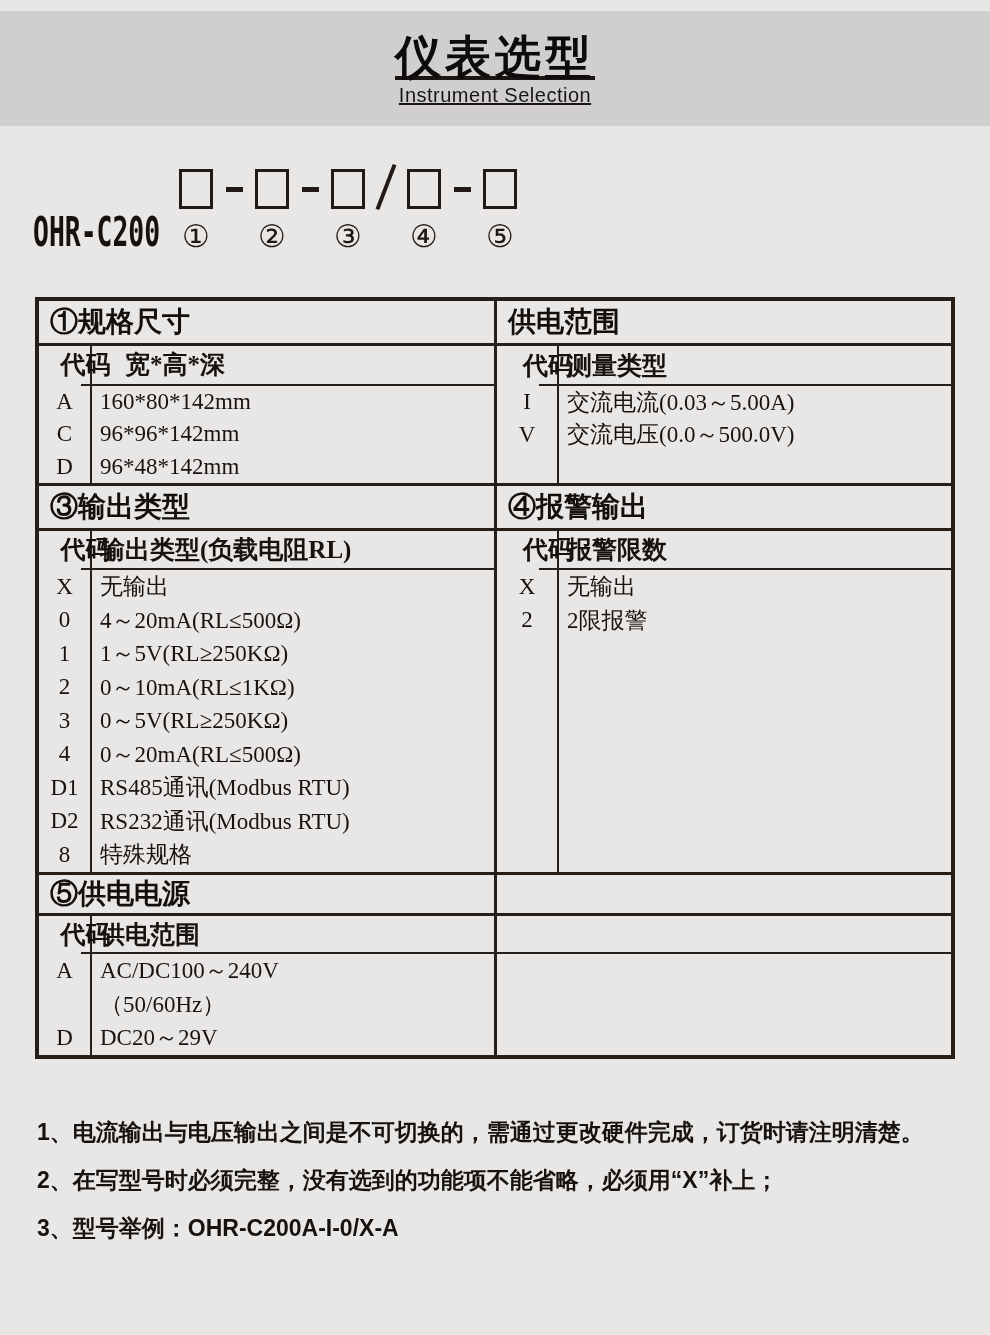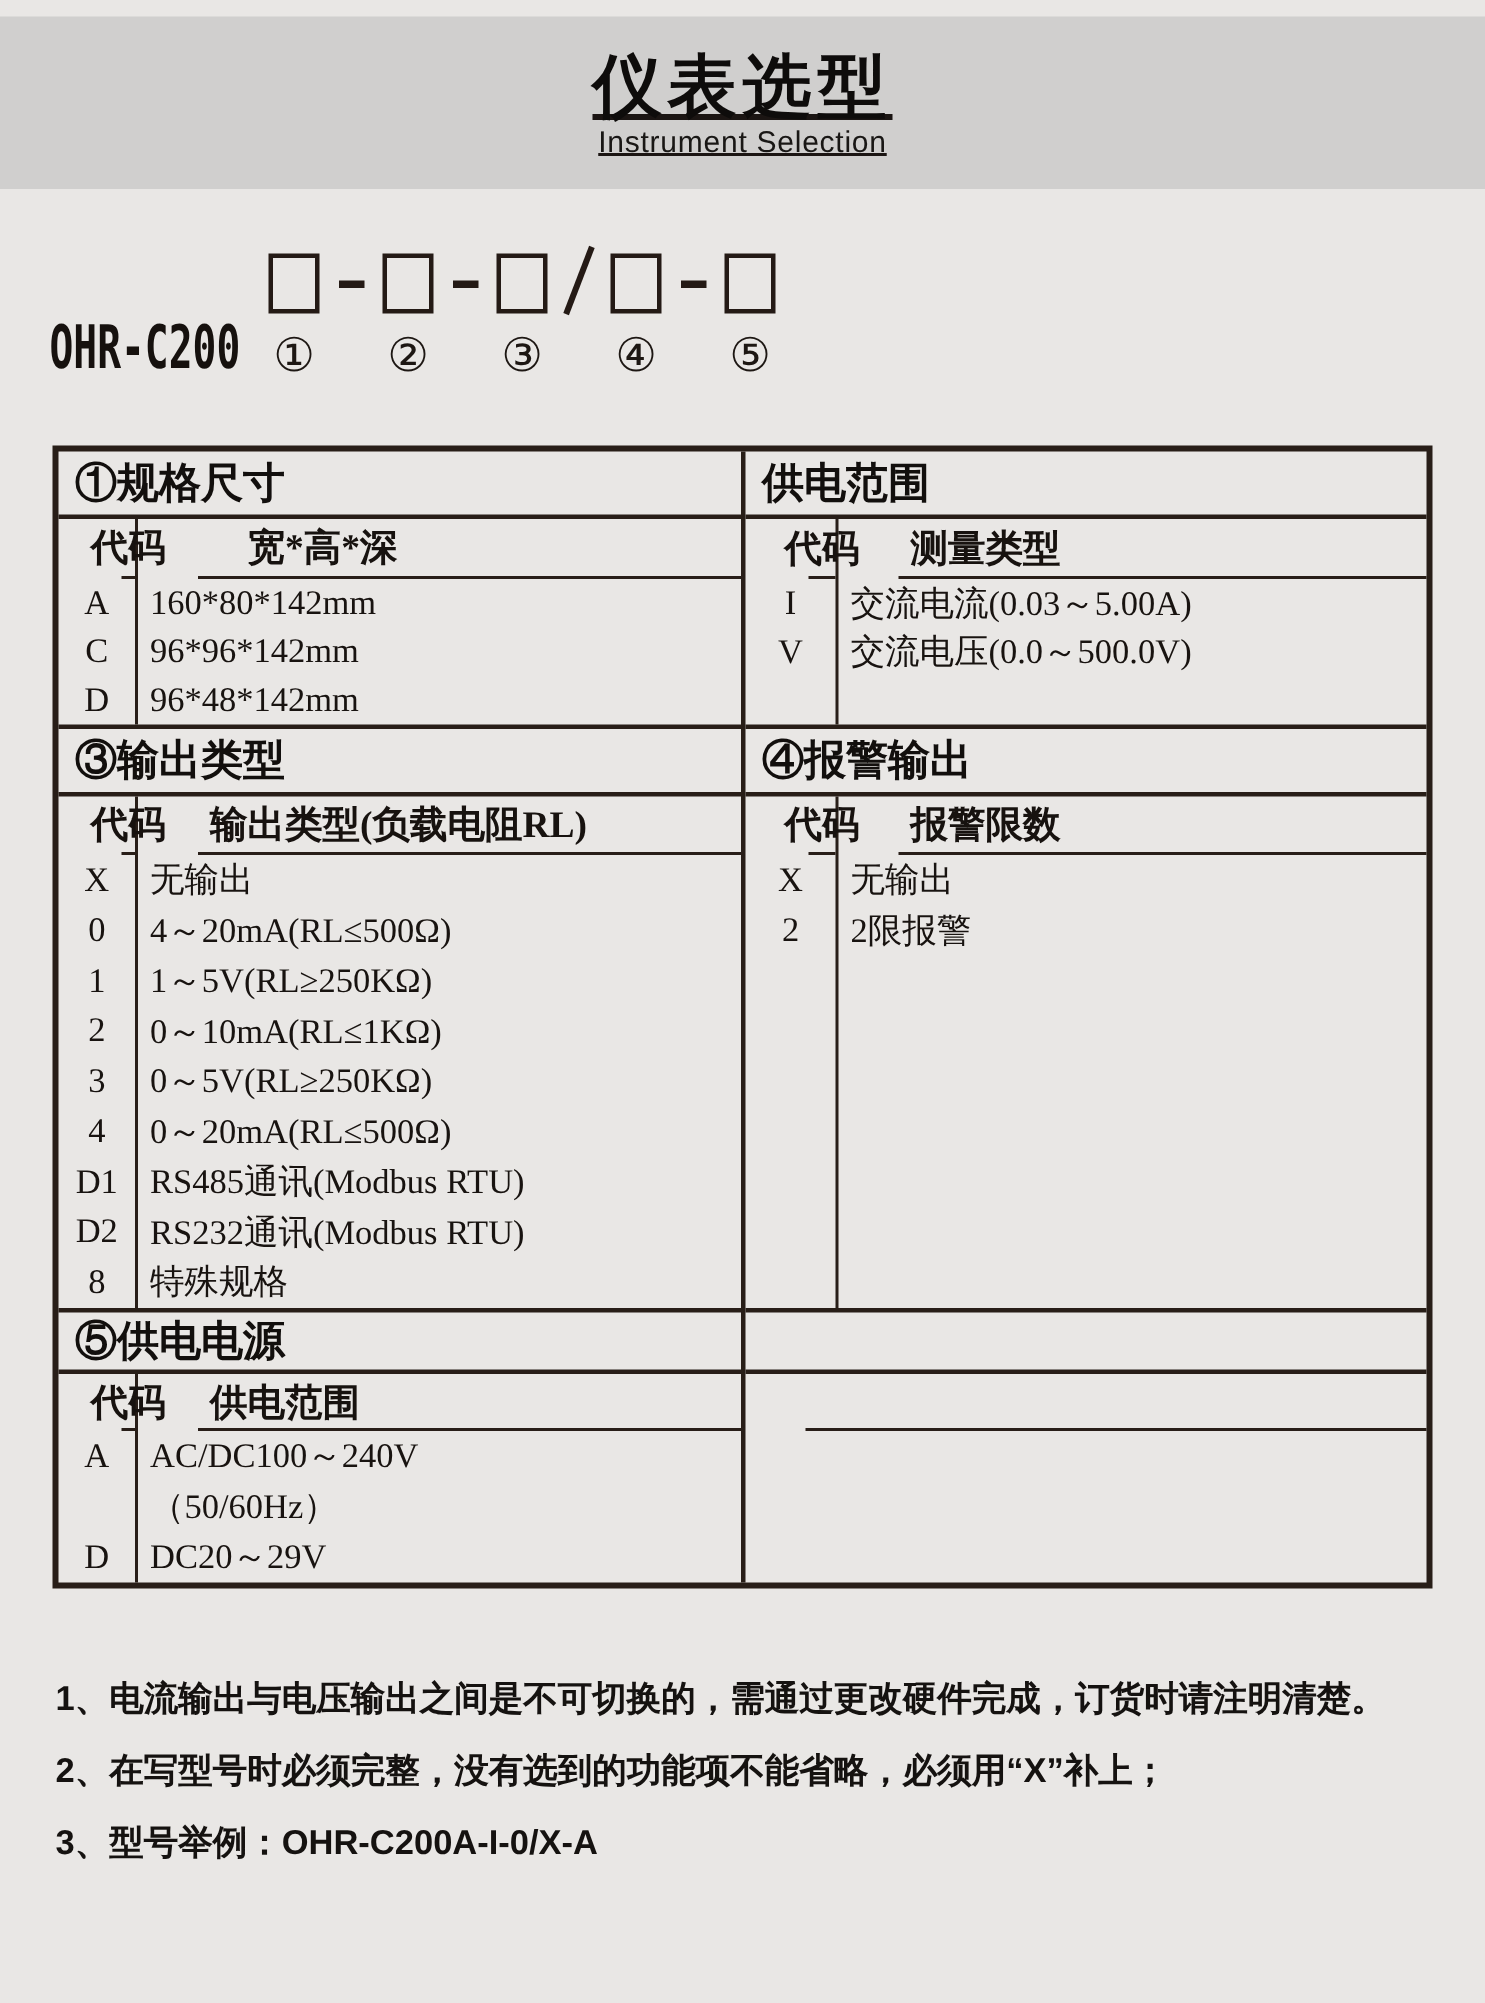--- a/index.html
+++ b/index.html
@@ -94,21 +94,21 @@
   .hdr{
     border-bottom:2px solid var(--border);
     display:flex;align-items:center;
     font-weight:bold;font-size:25px;color:#17120f;
     white-space:nowrap;
   }
   .sa .hdr{height:40px;}
   .sb .hdr{height:39px;}
   .sc .hdr{height:38px;}
   .col-code .hdr{justify-content:center;margin-left:42px;}
-  .col-desc .hdr{padding-left:8px;margin-left:40px;}
+  .col-desc .hdr{padding-left:8px;}
 
   .lines{display:flex;flex-direction:column;}
   .line{
     display:flex;align-items:center;
     font-size:23px;color:#181310;white-space:nowrap;
   }
   .sa .line{height:32.4px;}
   .sb .line{height:33.5px;}
   .sc .line{height:33.6px;}
   .code-lines .line{justify-content:center;}

